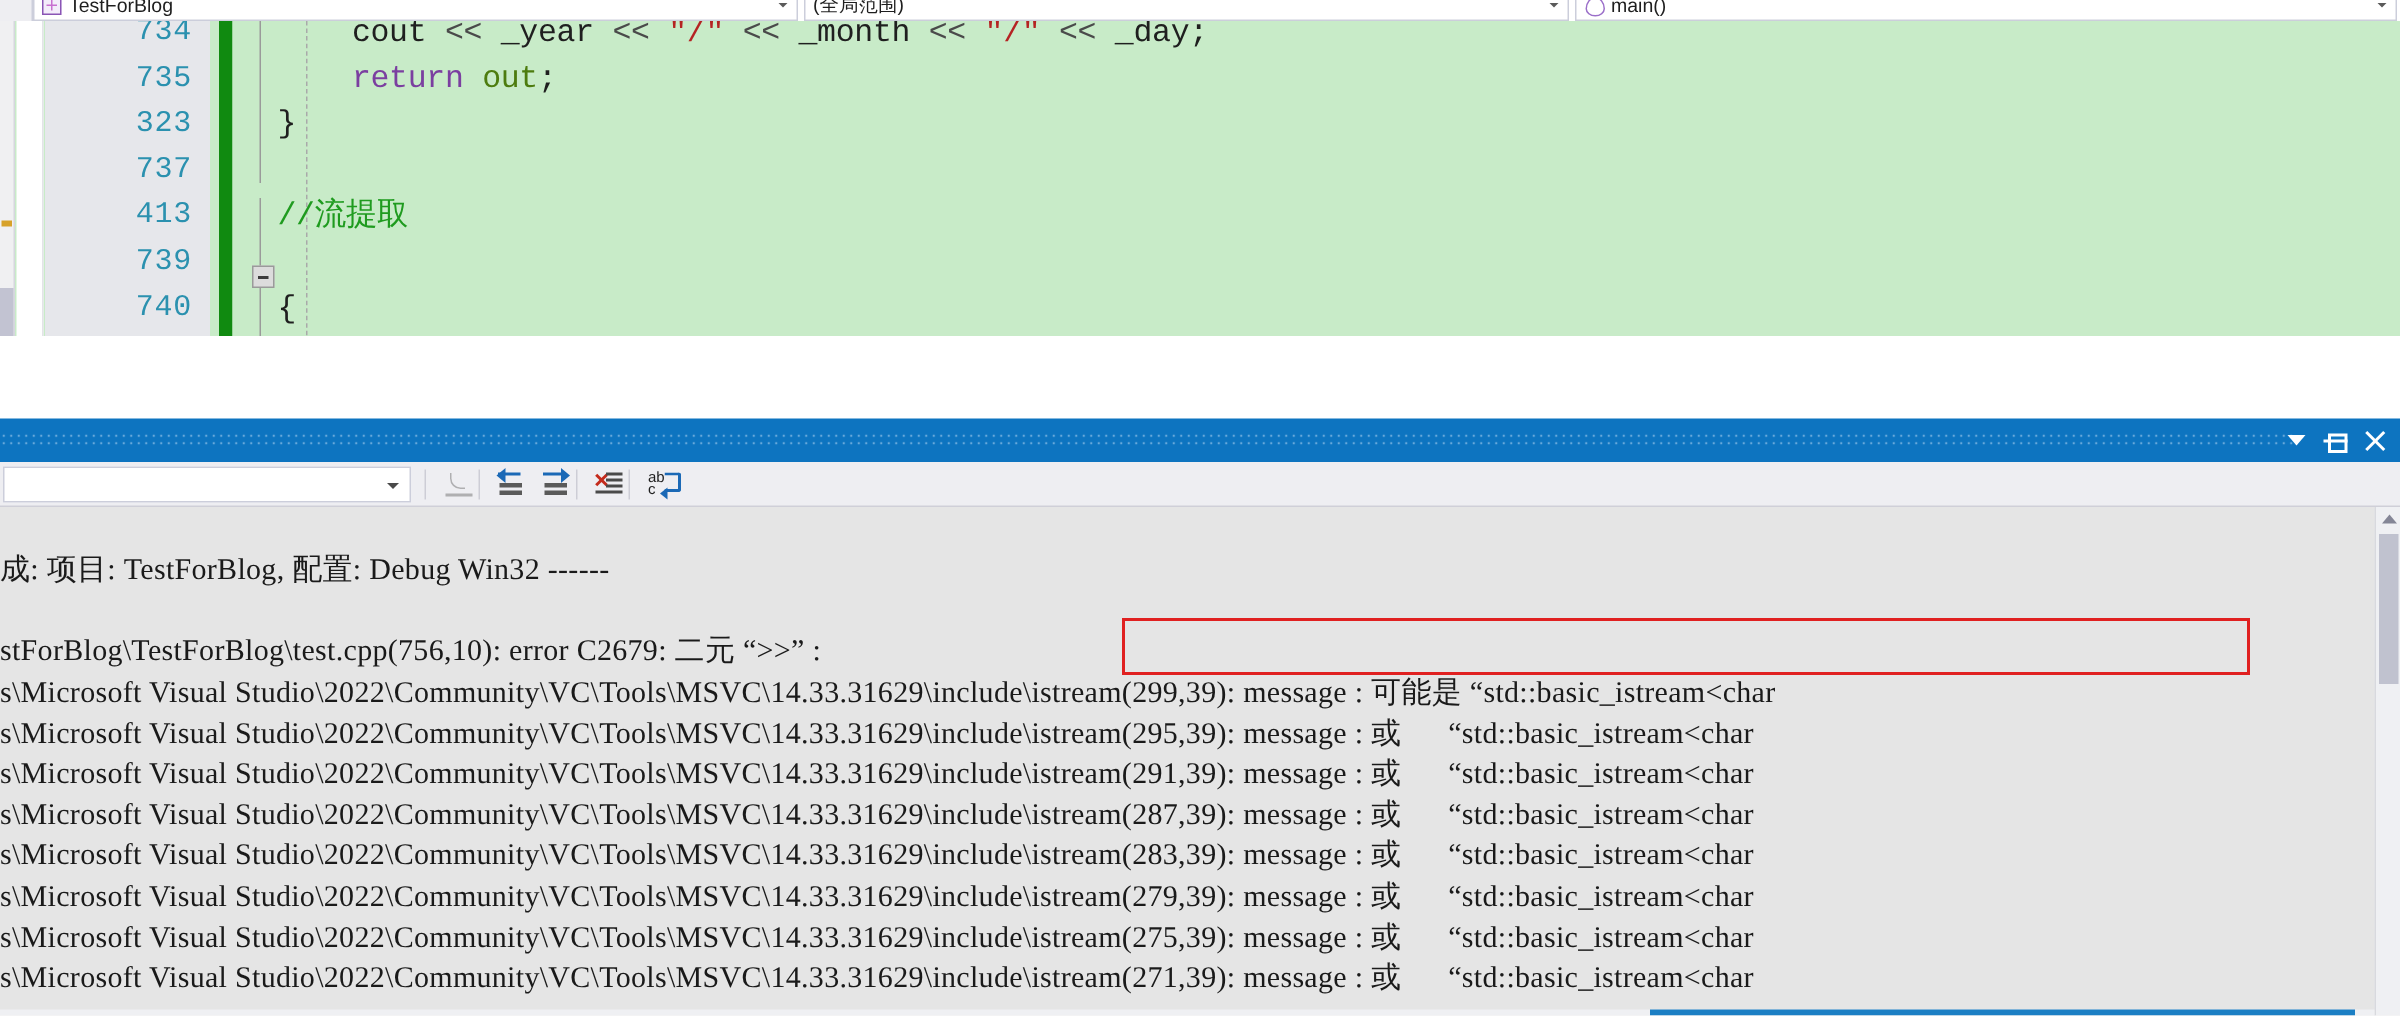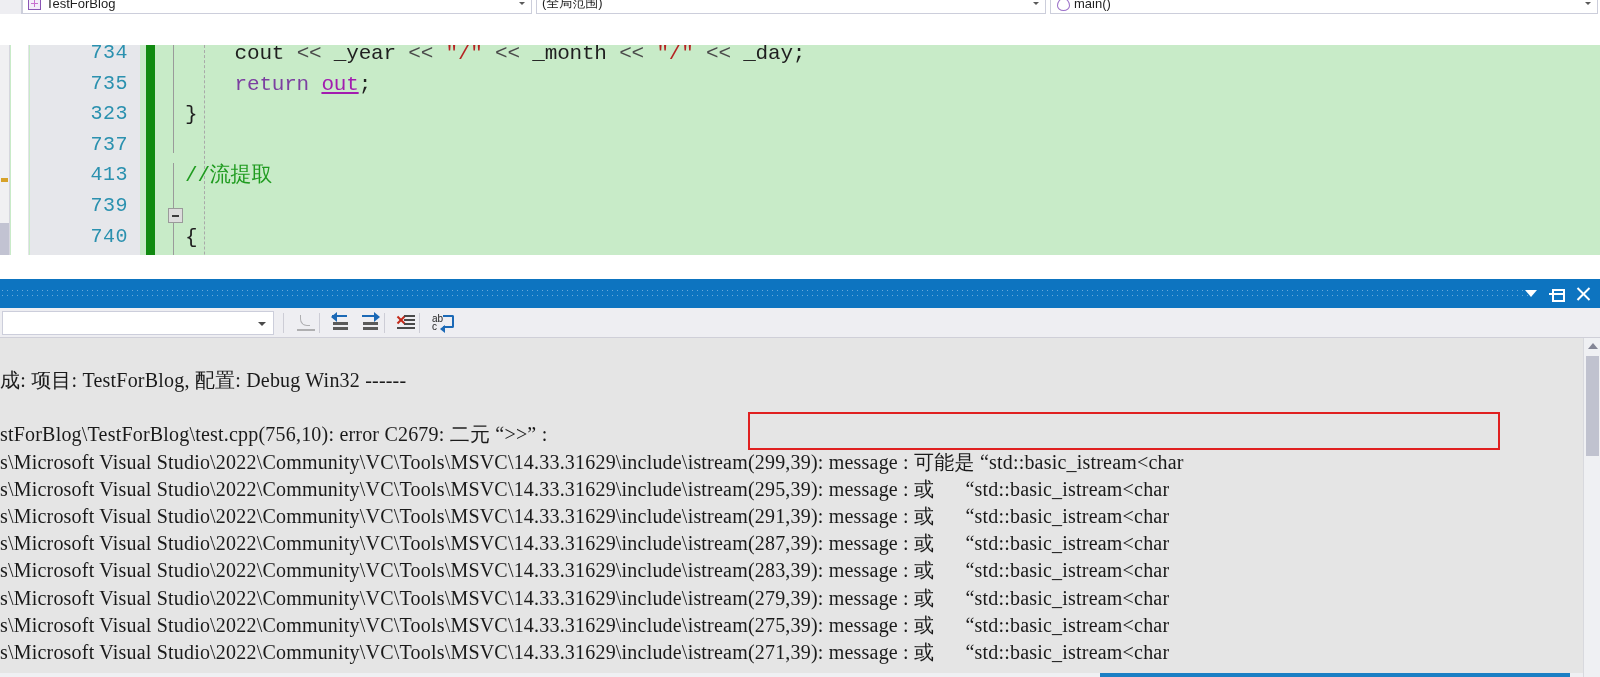--- a/index.html
+++ b/index.html
@@ -53,21 +53,21 @@
   }
   .ico-method::before {
     content: ""; position: absolute; left: 1px; top: 1px;
     width: 11px; height: 11px; border: 1.6px solid #9b6fc9;
     border-radius: 50% 50% 50% 50% / 60% 60% 40% 40%;
   }
 
   
   .editor {
     position: absolute; left: 0; top: 14px; width: 1600px; height: 210px;
-    background: #c8ebc8; overflow: hidden; margin-top: 31px;
+    background: #c8ebc8; overflow: hidden;
   }
   .edge-rail {
     position: absolute; left: 0; top: 0; width: 10px; height: 265px;
     background: #f0f0f2; border-right: 1px solid #d6d6de;
   }
   .edge-rail .mark {
     position: absolute; left: 1px; width: 7px; background: #d7a22a;
   }
   .edge-rail .m1 { top: 133px; height: 4px; }
   .edge-rail .thumb {
@@ -114,21 +114,21 @@
     position: absolute; left: 0; white-space: pre;
     font-family: "Liberation Mono", monospace;
     font-size: 21px; line-height: 21px; color: #1f1f1f;
     letter-spacing: -0.2px;
   }
   .t-kw   { color: #7b3fa0; }
   .t-type { color: #2b91af; }
   .t-str  { color: #b52323; }
   .t-cmt  { color: #1f9b1f; }
   .t-id   { color: #1f1f1f; }
-  .t-dim  { color: #a21caf; text-decoration: underline; }
+  .t-dim  { color: #4d7c0f; }
   .t-op   { color: #4a4a4a; }
 
   
   .panel-head {
     position: absolute; left: 0; top: 279px; width: 1600px; height: 29px;
     background: #0d74c0;
   }
   .panel-head .dots {
     position: absolute; left: 0; top: 9px; width: 1530px; height: 10px;
     background-image:

